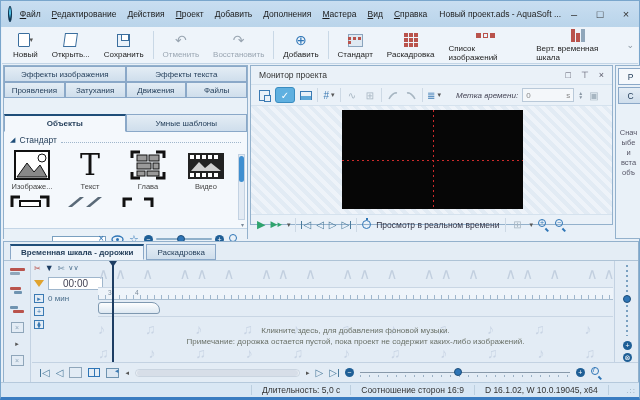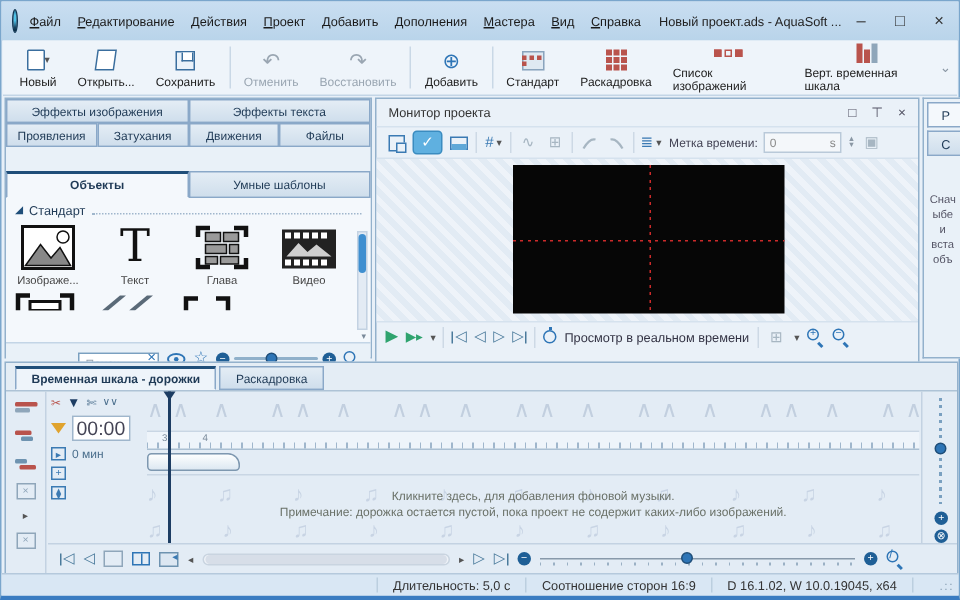--- a/index.html
+++ b/index.html
@@ -71,33 +71,33 @@
   .searchbox input::placeholder { color:#9aa6b2; }
   .searchbox .x { position:absolute; right:2px; top:1px; color:#2e75b6; font-size:10px; }
   .bluico { color:#2e75b6; font-size:11px; line-height:1; }
   .zoomctl { display:flex; align-items:center; gap:3px; flex:1; }
   .zline { position:relative; flex:1; height:10px; }
   .zline .trk { position:absolute; left:0; right:0; top:3px; height:2px; background:#8fb0ca; border-radius:1px; }
   .zline .tick { position:absolute; left:0; right:0; top:7px; height:2px; background:repeating-linear-gradient(90deg,#8fb0ca 0 1px,transparent 1px 8px); }
   .knob { position:absolute; top:0; width:8px; height:8px; border-radius:50%; background:#2e75b6; border:1px solid #1f4e79; }
 
   
-  .mon { left:249px; top:64px; width:363px; height:196px; background:#eaf1f8; }
+  .mon { left:249px; top:64px; width:363px; height:160px; background:#eaf1f8; }
   .mhead { height:18px; display:flex; align-items:center; padding:0 4px 0 8px; font-size:8.5px; color:#333; }
   .mhead .btns { margin-left:auto; display:flex; gap:10px; color:#556; font-size:9px; padding-right:4px; }
   .mtools { height:22px; display:flex; align-items:center; gap:4px; padding:0 6px; border-top:1px solid #d5e2ee; border-bottom:1px solid #d5e2ee; }
   .mi { display:flex; align-items:center; justify-content:center; min-width:14px; height:16px; font-size:10px; color:#3b7ab3; }
   .mi.dis { color:#a7b6c2; }
   .mi.on { background:#5fb0e0; border:1px solid #3a8cc0; border-radius:3px; color:#fff; width:20px; }
   .msep { width:1px; height:14px; background:#cdd9e5; }
   .boxico { width:11px; height:11px; border:1px solid #3b7ab3; position:relative; }
   .boxico::after { content:""; position:absolute; right:-2px; bottom:-2px; width:5px; height:5px; background:#eaf1f8; border:1px solid #3b7ab3; }
   .halfbox { width:12px; height:9px; border:1px solid #3b7ab3; }
   .halfbox i { display:block; margin-top:4px; height:4px; background:#5fa8d8; }
-  .tslbl { font-size:8px; color:#445; margin-left:1px; white-space:nowrap; }
+  .tslbl { font-size:8px; color:#445; margin-left:11px; white-space:nowrap;font-style:italic; }
   .tsbox { width:52px; height:14px; border:1px solid #b9c9d9; background:#f4f7fa; display:flex; align-items:center; font-size:8px; color:#888; padding:0 3px; }
   .tsbox .u { margin-left:auto; }
   .spin { display:flex; flex-direction:column; font-size:5px; color:#8a97a4; line-height:4px; }
   .mview { position:relative; height:108px; background:repeating-linear-gradient(45deg,#eef3f9 0 4px,#e2ebf4 4px 8px); }
   .screen { position:absolute; left:91px; top:4px; width:181px; height:99px; background:#060606; }
   .screen .vline { position:absolute; left:50%; top:0; bottom:0; width:1px; background:repeating-linear-gradient(180deg,#cc2a2a 0 2px,transparent 2px 5px); }
   .screen .hline { position:absolute; top:50%; left:0; right:0; height:1px; background:repeating-linear-gradient(90deg,#cc2a2a 0 2px,transparent 2px 5px); }
   .transport { height:20px; display:flex; align-items:center; gap:5px; padding:0 6px; border-top:1px solid #d5e2ee; font-size:8.5px; color:#334; }
   .play { color:#2fa36e; font-size:11px; line-height:1; }
   .skip { color:#4a7a9b; font-size:10px; line-height:1; display:flex; align-items:center; }
@@ -122,21 +122,21 @@
   .tltabs .tab.active { border-top:2px solid #1f4e79; font-weight:bold; background:#eef4fa; border-bottom-color:#eef4fa; }
   .tlbody { position:relative; height:122px; border-top:1px solid #aec3d6; background:#e3ecf5; }
   .rail { position:absolute; left:0; top:0; bottom:0; width:27px; border-right:1px solid #c3d2e2; display:flex; flex-direction:column; align-items:center; gap:7px; padding-top:4px; }
   .rico { width:15px; height:12px; display:flex; flex-direction:column; justify-content:center; gap:1px; }
   .rico i { height:3px; border-radius:1px; }
   .fitbox { width:13px; height:11px; border:1px solid #8fa6ba; color:#8fa6ba; font-size:7px; display:flex; align-items:center; justify-content:center; }
   .col2 { position:absolute; left:28px; top:0; bottom:20px; width:66px; }
   .c2row { display:flex; align-items:center; gap:4px; padding:2px 2px; font-size:8px; color:#4a6e8c; }
   .flagico { color:#1d3d63; font-size:9px; }
   .funnel { width:0; height:0; border-left:5px solid transparent; border-right:5px solid transparent; border-top:7px solid #e0a32e; }
-  .tbox { background:#fff; border:1px solid #9fb6cc; font-size:13px; color:#445; padding:0 2px; }
+  .tbox { background:#fff; border:1px solid #9fb6cc; font-size:10px; color:#445; padding:0 14px; }
   .sqp { width:10px; height:9px; border:1px solid #3b7ab3; color:#3b7ab3; font-size:7px; display:flex; align-items:center; justify-content:center; }
   .tracks { position:absolute; left:94px; top:0; right:25px; bottom:20px; overflow:hidden; }
   .imgtrack { position:relative; height:26px; color:#c2cfdf; font-size:15px; letter-spacing:6px; white-space:nowrap; overflow:hidden; line-height:26px; }
   .ruler { position:relative; height:13px; background:#eef4fa; border-top:1px solid #c9d6e4; border-bottom:1px solid #aabfd2; }
   .ruler .ticks { position:absolute; left:0; right:0; bottom:0; height:4px; background:repeating-linear-gradient(90deg,#9fb6cc 0 1px,transparent 1px 7px); }
   .ruler .num { position:absolute; top:1px; font-size:6.5px; color:#7a8a9a; }
   .chaptrack { position:relative; height:16px; }
   .chapbar { position:absolute; left:0; top:2px; width:62px; height:12px; background:linear-gradient(#fdfefe,#dde8f2); border:1px solid #7e98b0; border-radius:3px 8px 3px 3px; }
   .musictrack { position:relative; height:46px; border-top:1px solid #c9d6e4; overflow:hidden; }
   .notes { position:absolute; inset:0; color:#c8d4e4; font-size:14px; letter-spacing:18px; line-height:24px; white-space:nowrap; }

